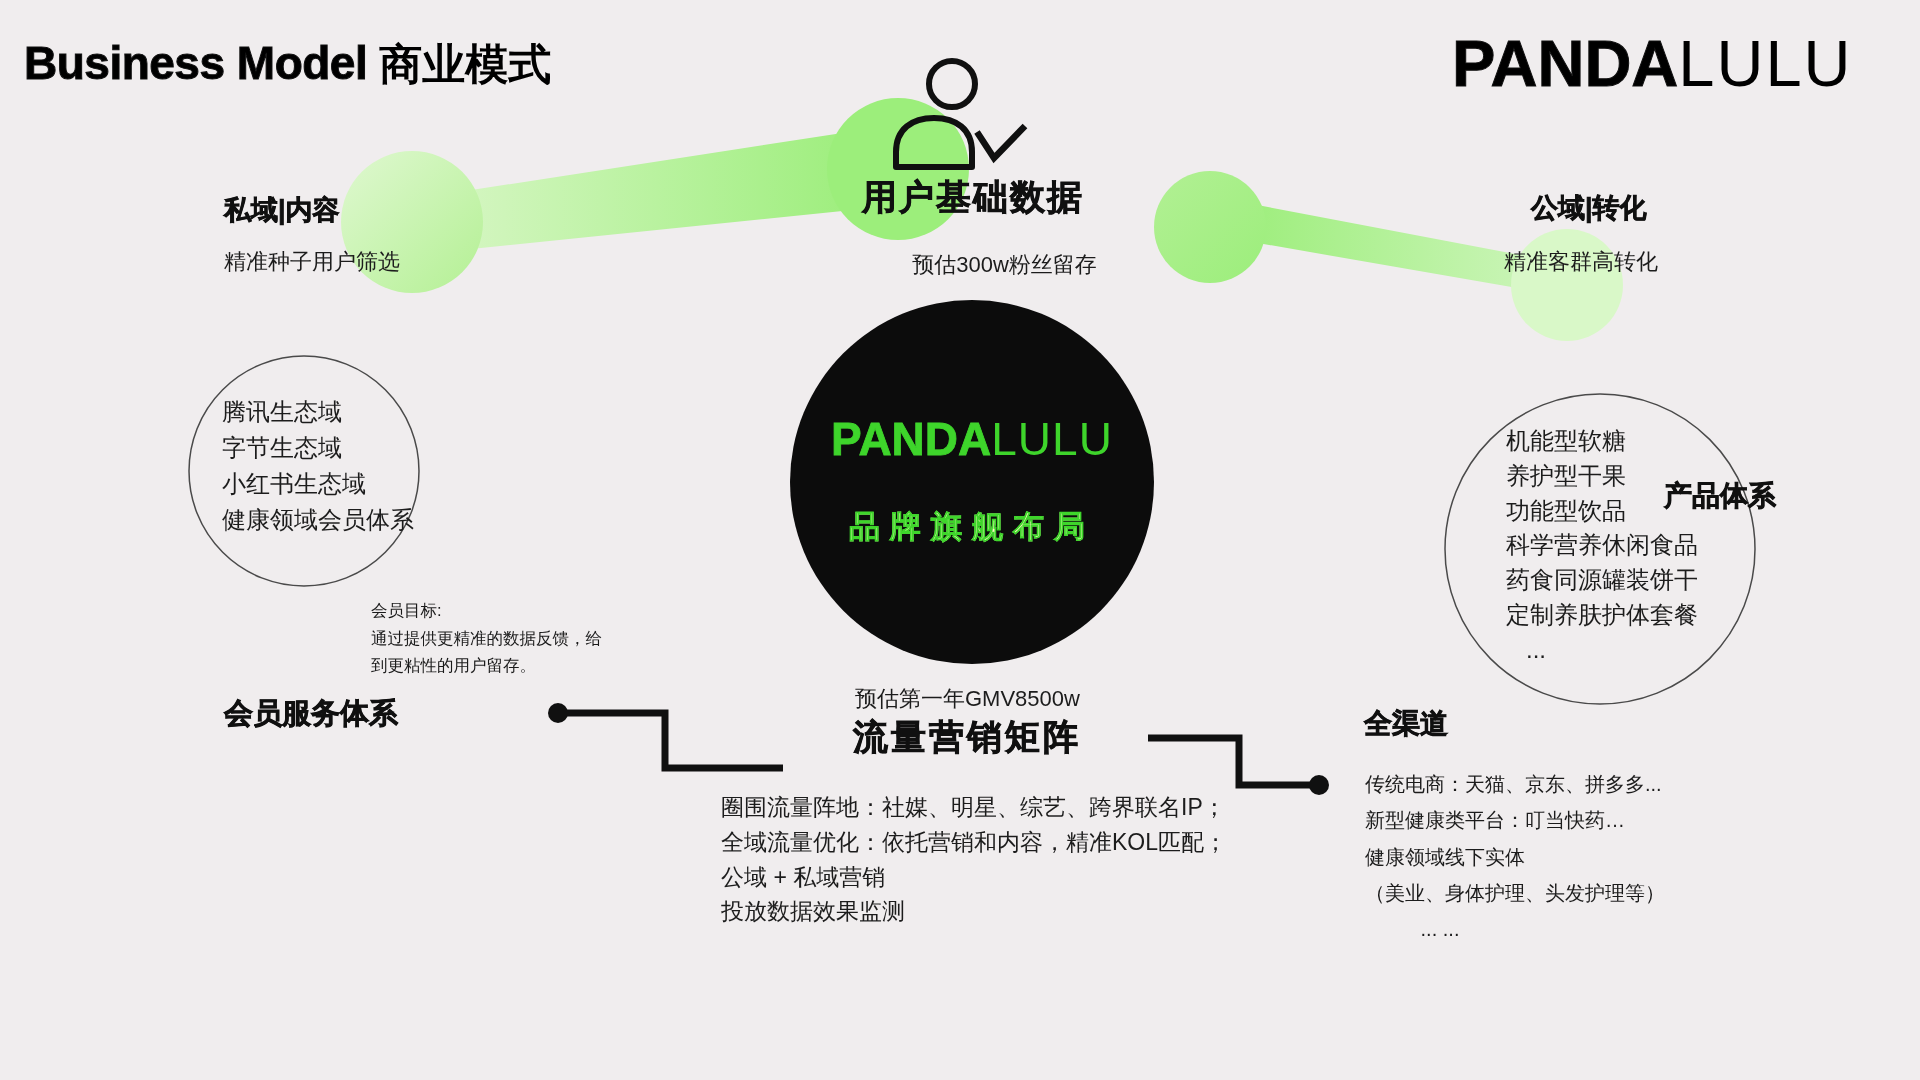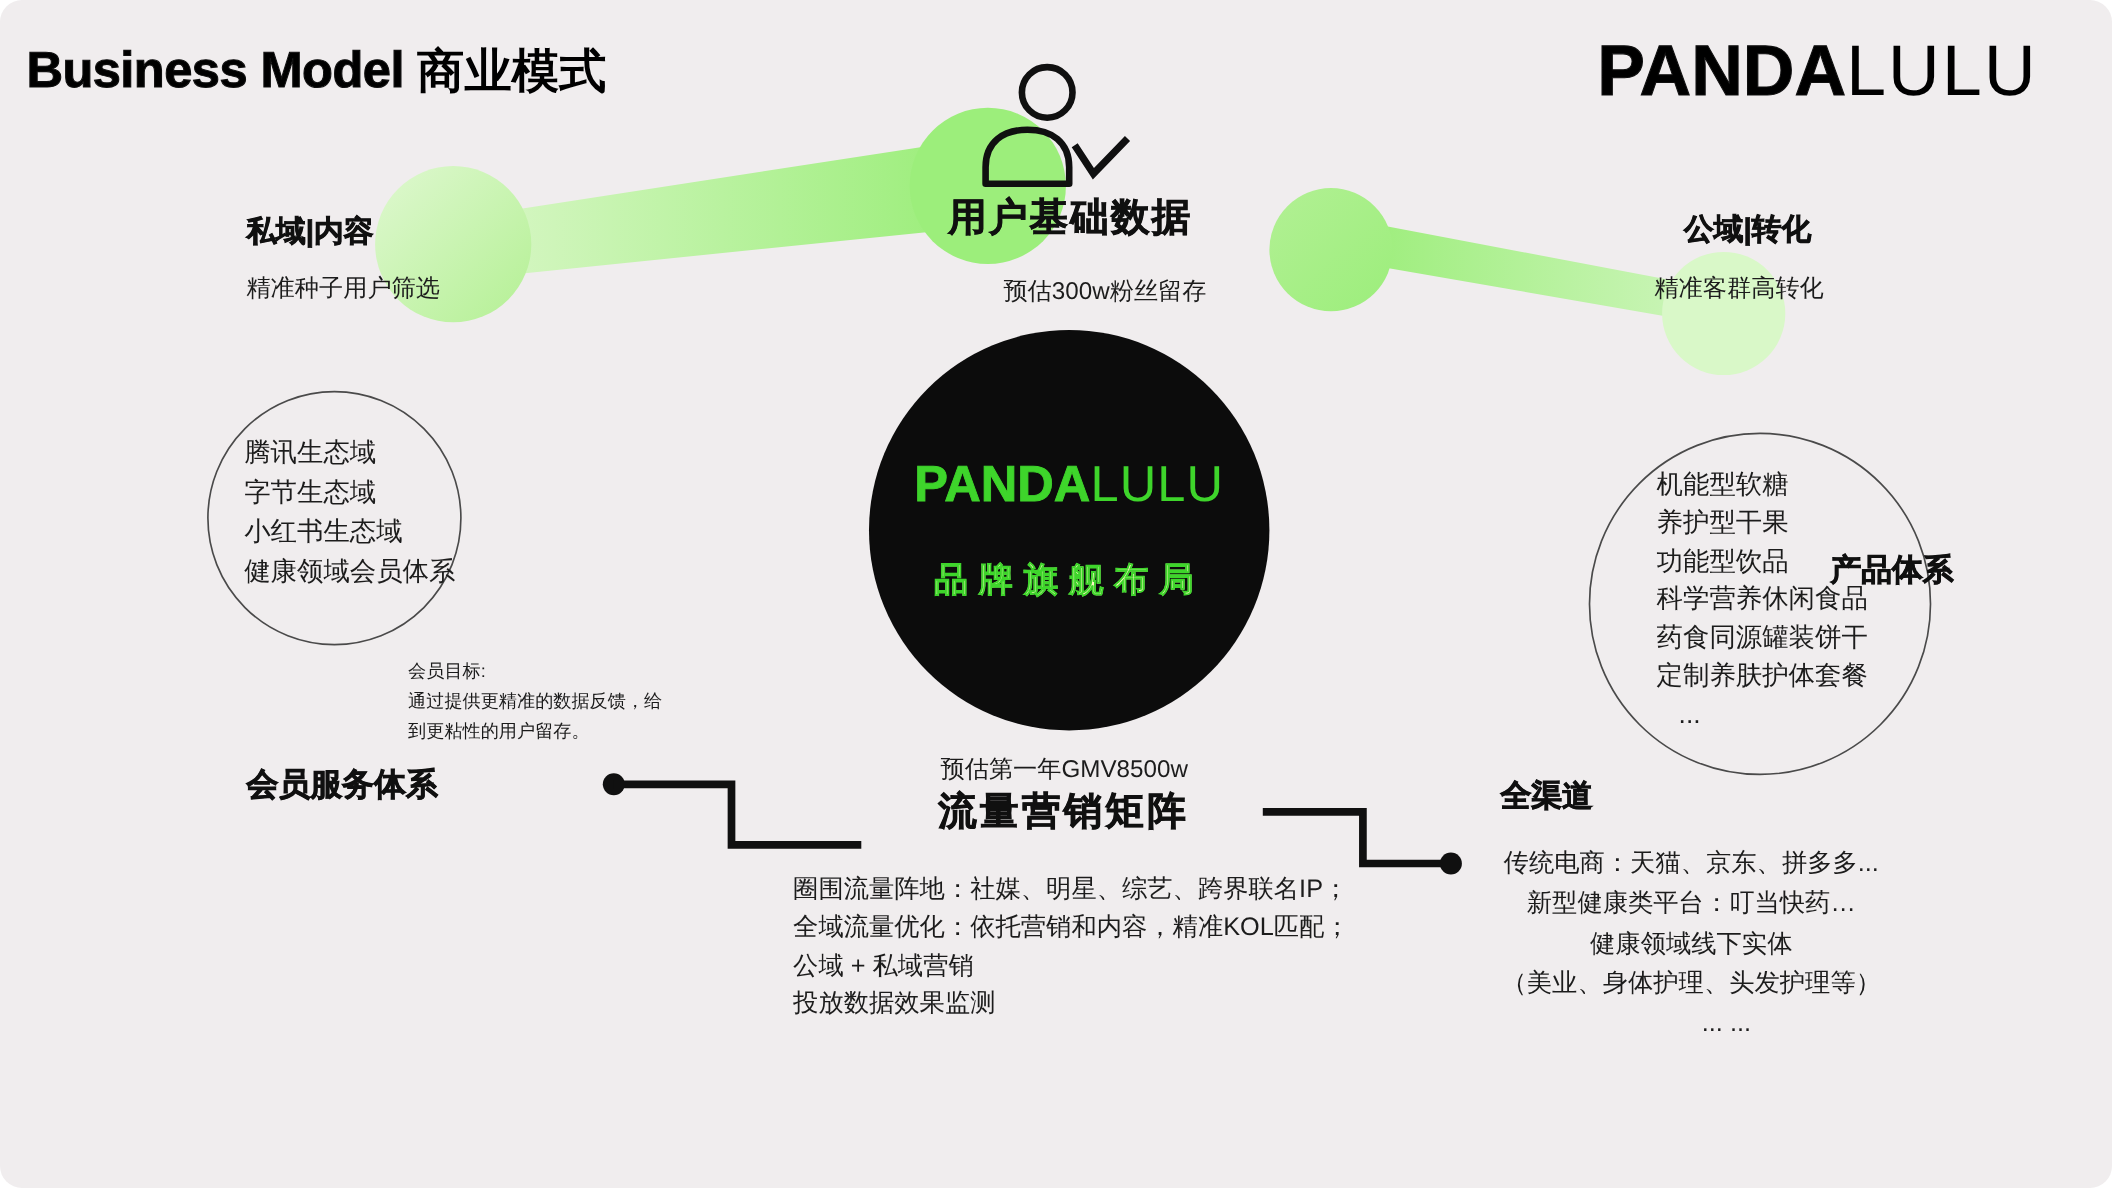--- a/index.html
+++ b/index.html
@@ -1,17 +1,17 @@
 <!DOCTYPE html>
 <html><head>
 <meta charset="utf-8">
 <style>
   html,body{margin:0;padding:0;}
   body{width:1920px;height:1080px;font-family:"Liberation Sans","DejaVu Sans",sans-serif;}
-  #canvas{position:relative;width:1920px;height:1080px;background:#f0edee;overflow:hidden;border-radius:20px;}
+  #canvas{position:relative;width:1920px;height:1080px;background:#f0edee;overflow:hidden;}
   .abs{position:absolute;}
   .layer{position:absolute;left:0;top:0;z-index:1;}
   .txt{position:absolute;z-index:2;color:#101010;}
   .xbold{font-weight:900;-webkit-text-stroke:0.7px currentColor;}
   .li{white-space:pre;}
   
   #title{left:24px;top:36px;z-index:2;}
   #title .en{font-size:46px;font-weight:900;letter-spacing:-0.5px;-webkit-text-stroke:1px #101010;}
   #title .zh{font-size:43px;font-weight:700;margin-left:12px;}
   
@@ -39,23 +39,23 @@
   #brand-circle .brandline .b{font-weight:900;-webkit-text-stroke:0.8px #3ed52b;}
   #brand-circle .brandline .l{font-weight:400;letter-spacing:1px;}
   #brand-circle .tagline{margin-top:44px;font-size:31px;font-weight:900;color:#fef9c3;
     letter-spacing:10px;-webkit-text-stroke:0.7px #3ed52b;}
   
   #gmv{left:855px;top:684px;font-size:22px;color:#1c1c1c;}
   #traffic-heading{left:853px;top:714px;font-size:35px;letter-spacing:3px;}
   #traffic-list{left:721px;top:790px;font-size:23px;line-height:34.8px;color:#1c1c1c;}
   
   #channels-heading{left:1364px;top:705px;font-size:28px;}
-  #channels-list{left:1365px;top:766px;font-size:23px;line-height:36.3px;color:#1c1c1c;text-align:center;}
+  #channels-list{left:1365px;top:766px;font-size:20px;line-height:36.3px;color:#1c1c1c;}
   
-  #products-label{left:1664px;top:477px;font-size:28px;margin-top:22px;}
+  #products-label{left:1664px;top:477px;font-size:28px;}
   #products-list{left:1506px;top:424px;font-size:24px;line-height:34.8px;color:#1c1c1c;}
 </style>
 </head>
 <body>
 
 <div id="canvas">
 
   <svg class="layer" width="1920" height="1080" viewBox="0 0 1920 1080">
     <defs>
       <linearGradient id="gBandL" x1="0" y1="0" x2="1" y2="0">

